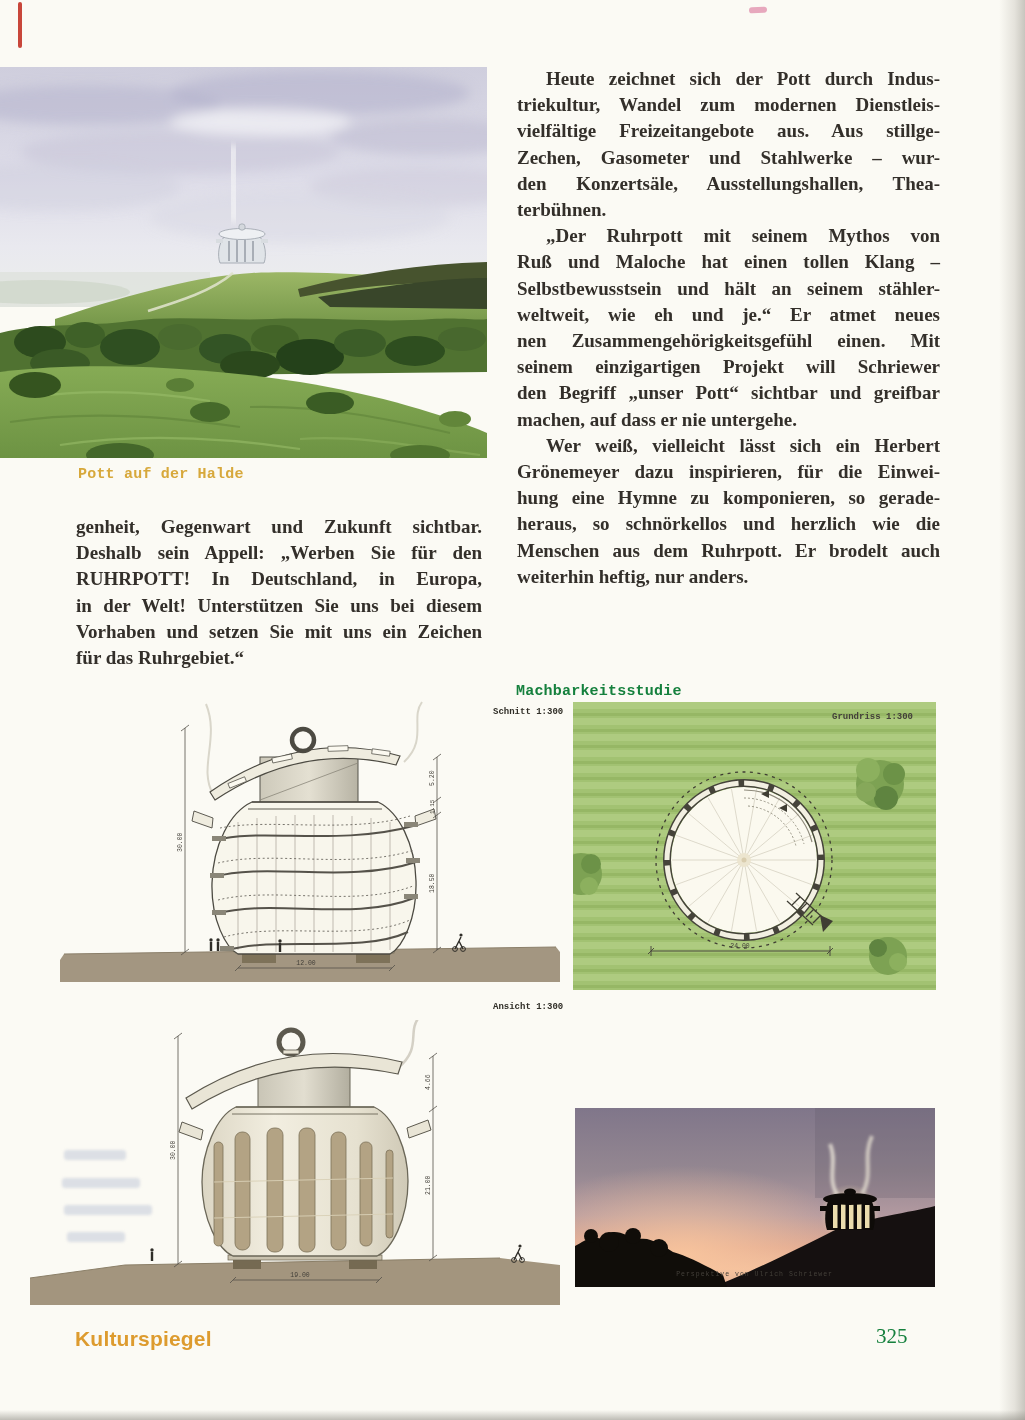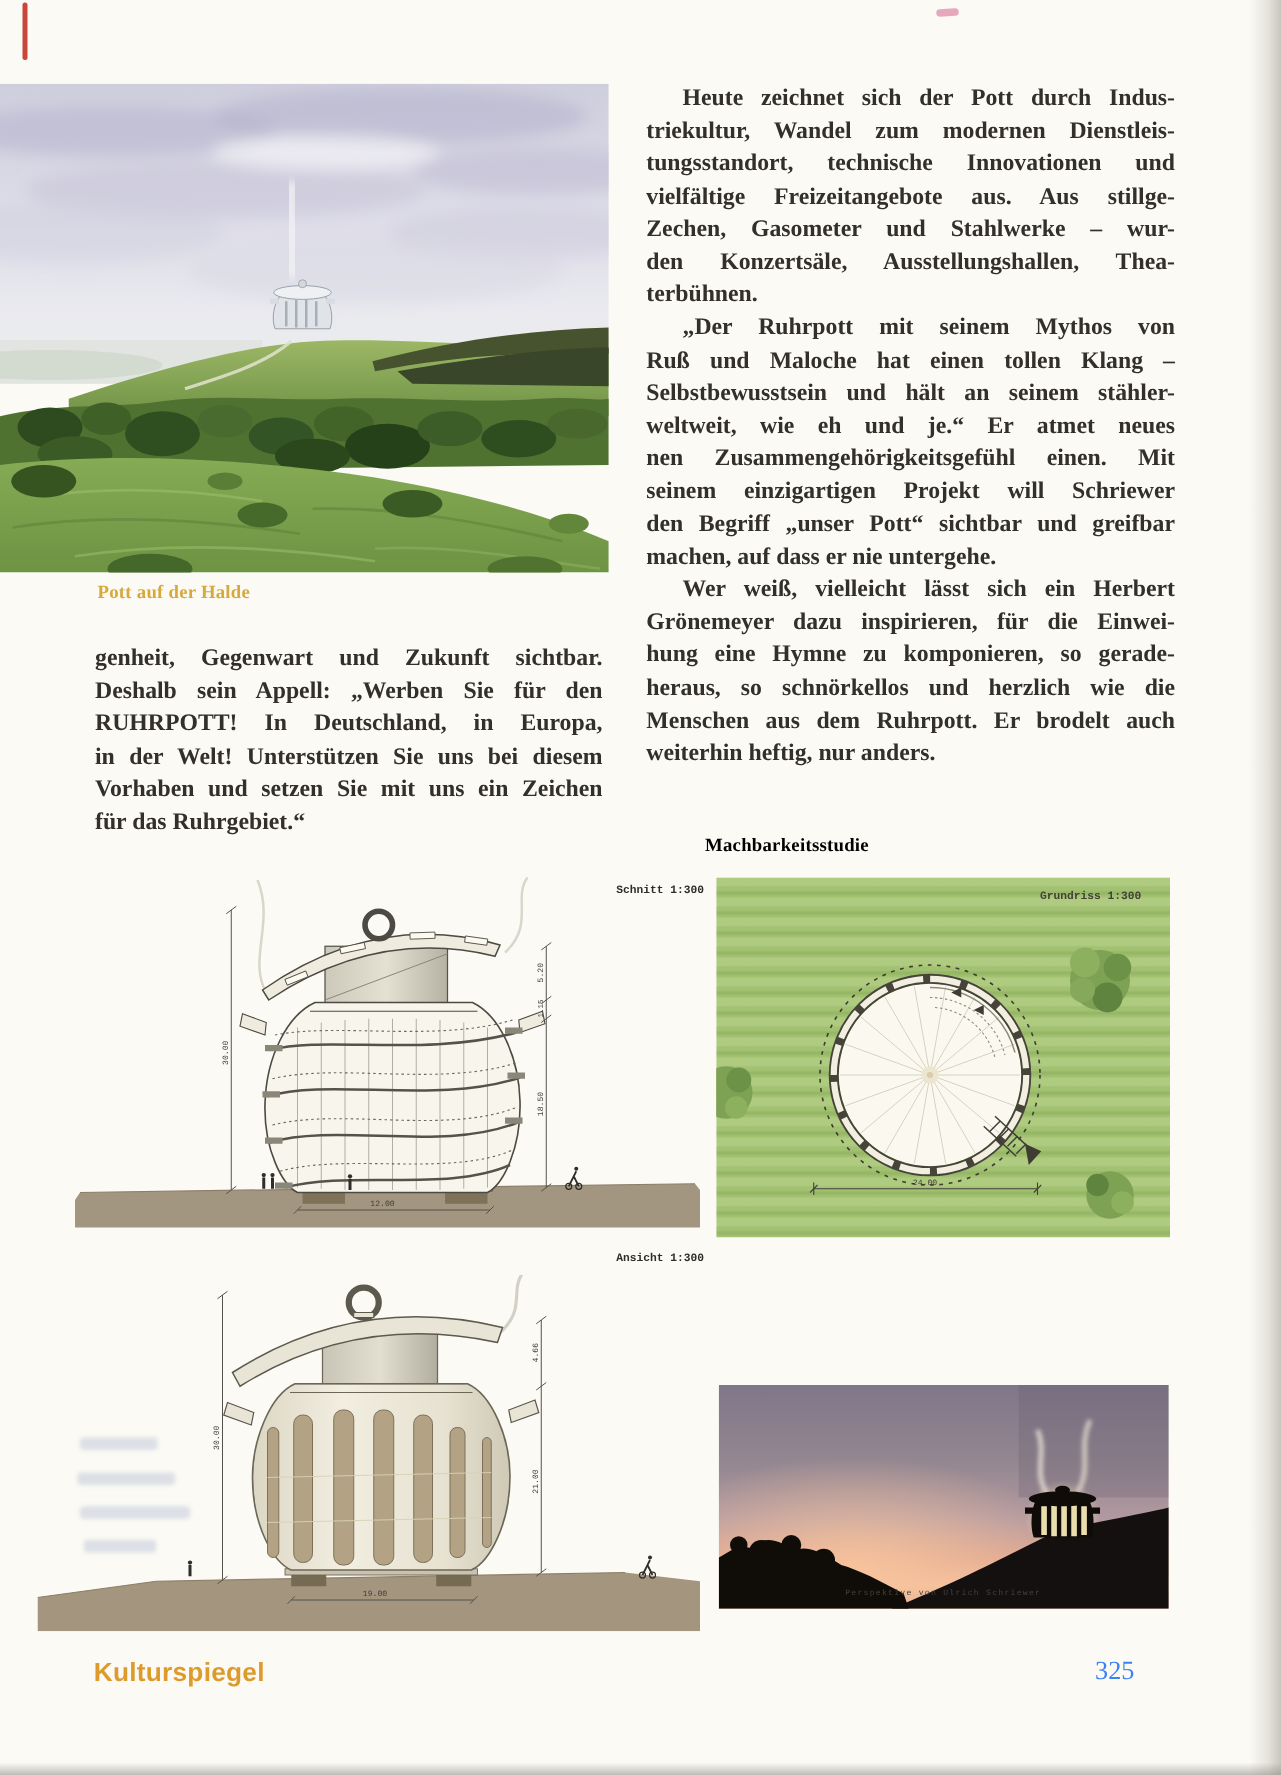--- a/index.html
+++ b/index.html
@@ -13,35 +13,35 @@
   .pink-dash{position:absolute;left:749px;top:7px;width:18px;height:6px;background:#e7a8bd;border-radius:3px;transform:rotate(-3deg);}
   .edge-right{position:absolute;right:0;top:0;width:26px;height:100%;
     background:linear-gradient(to right,rgba(200,198,190,0),rgba(206,203,195,.5) 60%,rgba(172,169,161,.65) 100%);}
   .edge-bottom{position:absolute;left:0;bottom:0;width:100%;height:10px;
     background:linear-gradient(to bottom,rgba(150,148,140,0),rgba(140,138,130,.55));}
   .ghost{position:absolute;background:rgba(108,128,178,.22);border-radius:3px;filter:blur(1.6px);}
   
   .photo-top{position:absolute;left:0;top:67px;width:487px;height:391px;}
   .fig{position:absolute;}
   
-  .caption-gold{position:absolute;font-family:Liberation Serif, serif;font-size:15px;font-weight:700;letter-spacing:.2px;}
+  .caption-gold{position:absolute;font-family:Liberation Mono, monospace;font-size:15px;font-weight:700;letter-spacing:.2px;}
   .cap-pott{left:78px;top:466px;color:#d7a83b;}
-  .cap-machbarkeit{left:516px;top:669px;color:#000000;margin-left:48px;}
+  .cap-machbarkeit{left:516px;top:683px;color:#15803d;}
   .col{position:absolute;font-size:19px;line-height:26.2px;font-weight:bold;}
   .left-col{left:76px;top:514px;width:406px;}
   .right-col{left:517px;top:66px;width:423px;}
   .tline{text-align:justify;text-align-last:justify;white-space:normal;}
   .tline-last{text-align-last:left;}
   .right-col .para .tline-first{text-indent:29px;}
   .mono-label{position:absolute;font-family:"Liberation Mono",monospace;font-weight:700;font-size:9px;color:#2f2d26;letter-spacing:0;}
   .lbl-schnitt{left:493px;top:707px;}
   .lbl-ansicht{left:493px;top:1002px;}
   .footer-brand{position:absolute;left:75px;top:1327px;font-family:"Liberation Sans",sans-serif;
     font-size:21px;font-weight:600;color:#dd9b2e;letter-spacing:.2px;}
-  .page-number{position:absolute;left:876px;top:1324px;font-size:21px;color:#3b82f6;}
+  .page-number{position:absolute;left:876px;top:1324px;font-size:21px;color:#15803d;}
   svg text{font-family:"Liberation Mono",monospace;fill:#44403a;}
 </style>
 </head>
 <body>
 
 <div class="page">
 
   <div class="red-tick"></div>
   <div class="pink-dash"></div>
   <div class="edge-right"></div>
@@ -150,21 +150,20 @@
       <div class="tline">RUHRPOTT! In Deutschland, in Europa,</div>
       <div class="tline">in der Welt! Unterstützen Sie uns bei diesem</div>
       <div class="tline">Vorhaben und setzen Sie mit uns ein Zeichen</div>
       <div class="tline tline-last">für das Ruhrgebiet.“</div>
     </div>
 
   <div class="col right-col">
     <div class="para">
         <div class="tline tline-first">Heute zeichnet sich der Pott durch Indus-</div>
         <div class="tline">triekultur, Wandel zum modernen Dienstleis-</div>
-        <div class="tline">tungsstandort, technische Innovationen und</div>
         <div class="tline">vielfältige Freizeitangebote aus. Aus stillge-</div>
         <div class="tline">Zechen, Gasometer und Stahlwerke – wur-</div>
         <div class="tline">den Konzertsäle, Ausstellungshallen, Thea-</div>
         <div class="tline tline-last">terbühnen.</div>
       </div>
     <div class="para">
         <div class="tline tline-first">„Der Ruhrpott mit seinem Mythos von</div>
         <div class="tline">Ruß und Maloche hat einen tollen Klang –</div>
         <div class="tline">Selbstbewusstsein und hält an seinem stähler-</div>
         <div class="tline">weltweit, wie eh und je.“ Er atmet neues</div>

